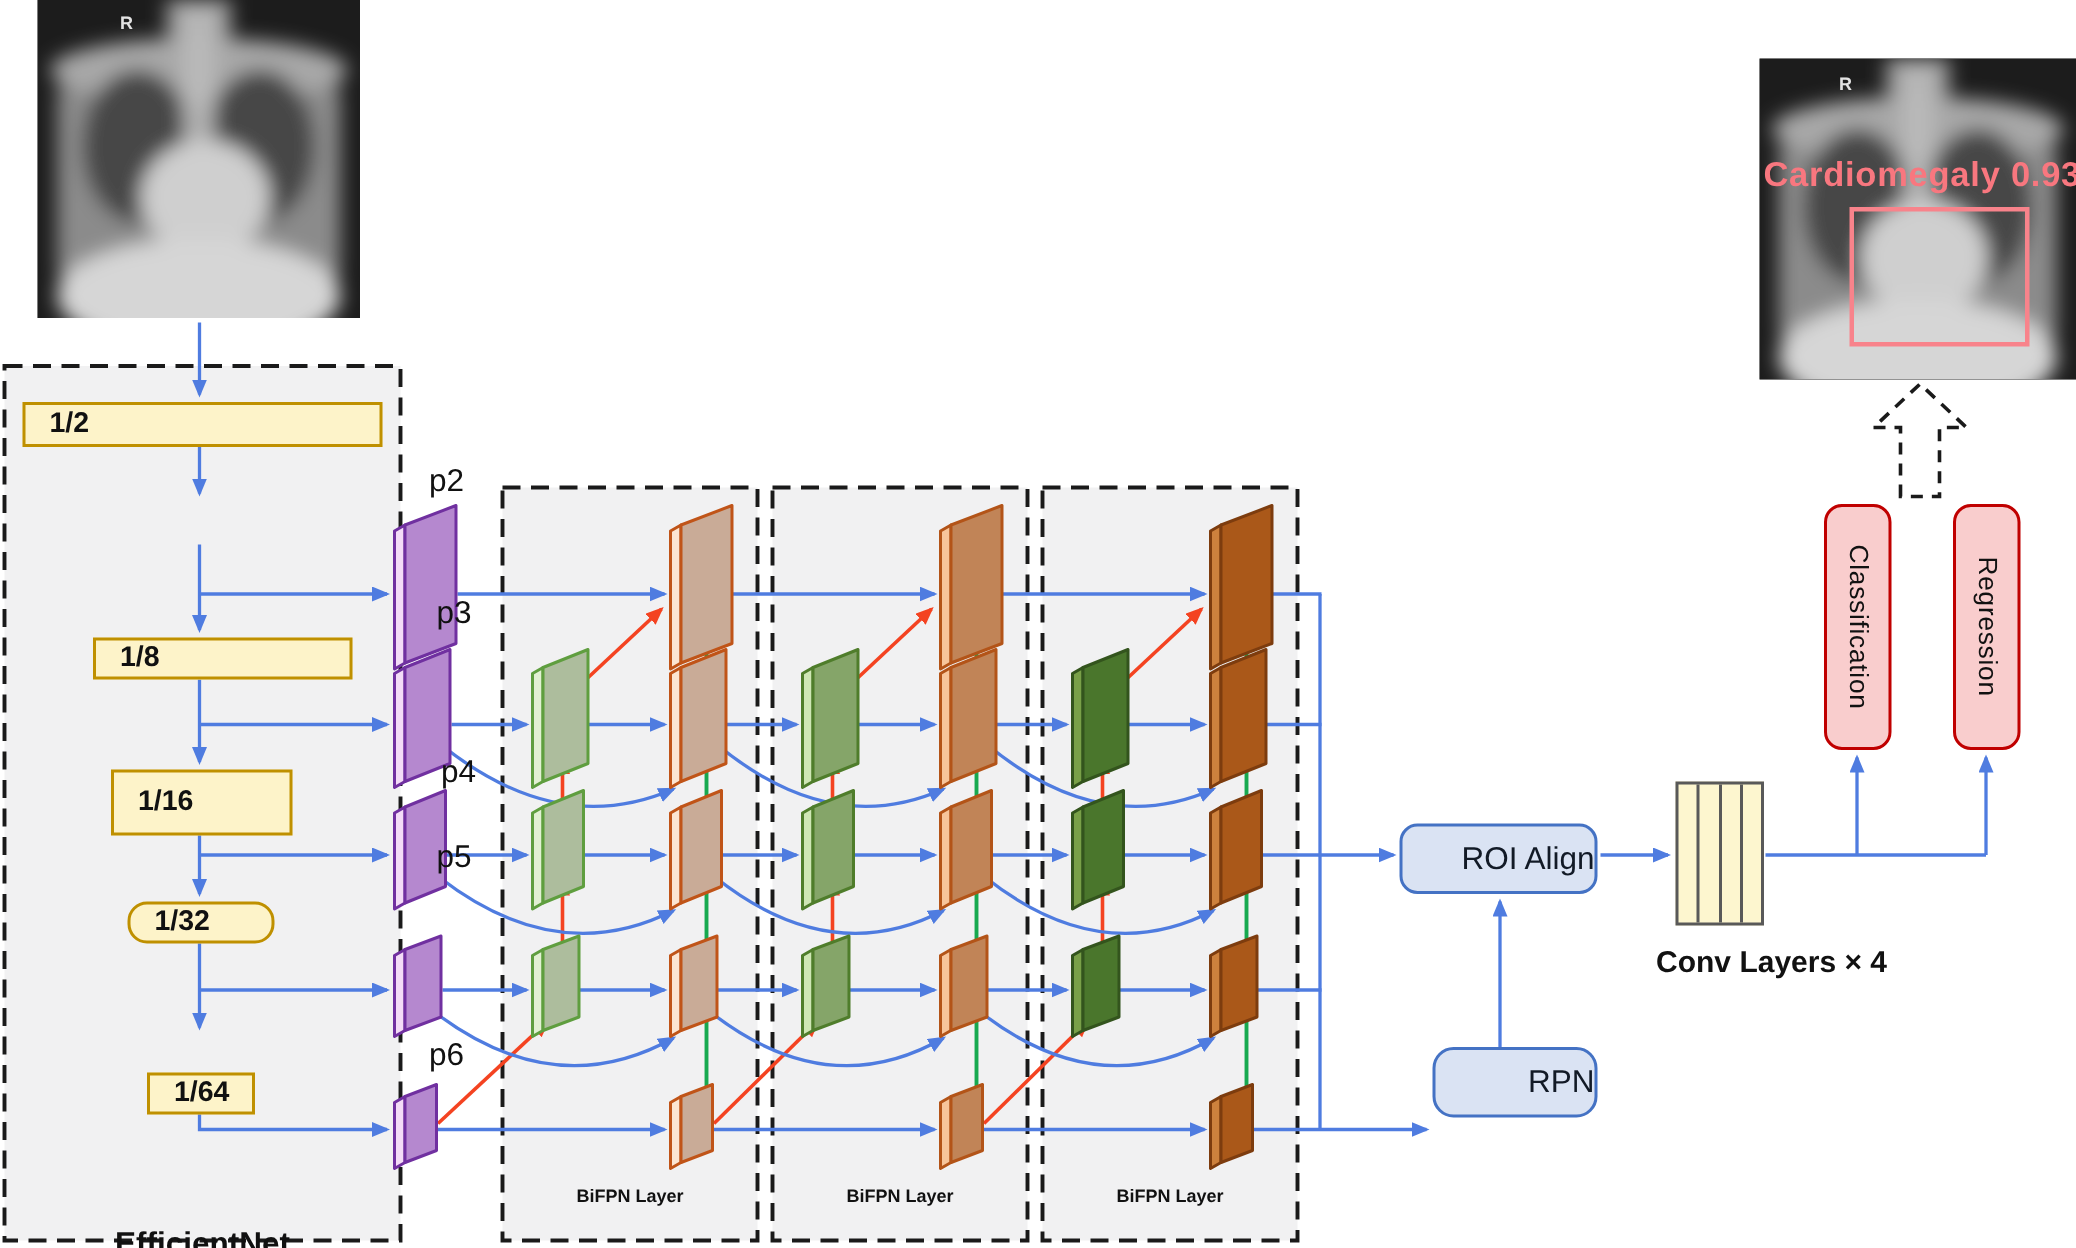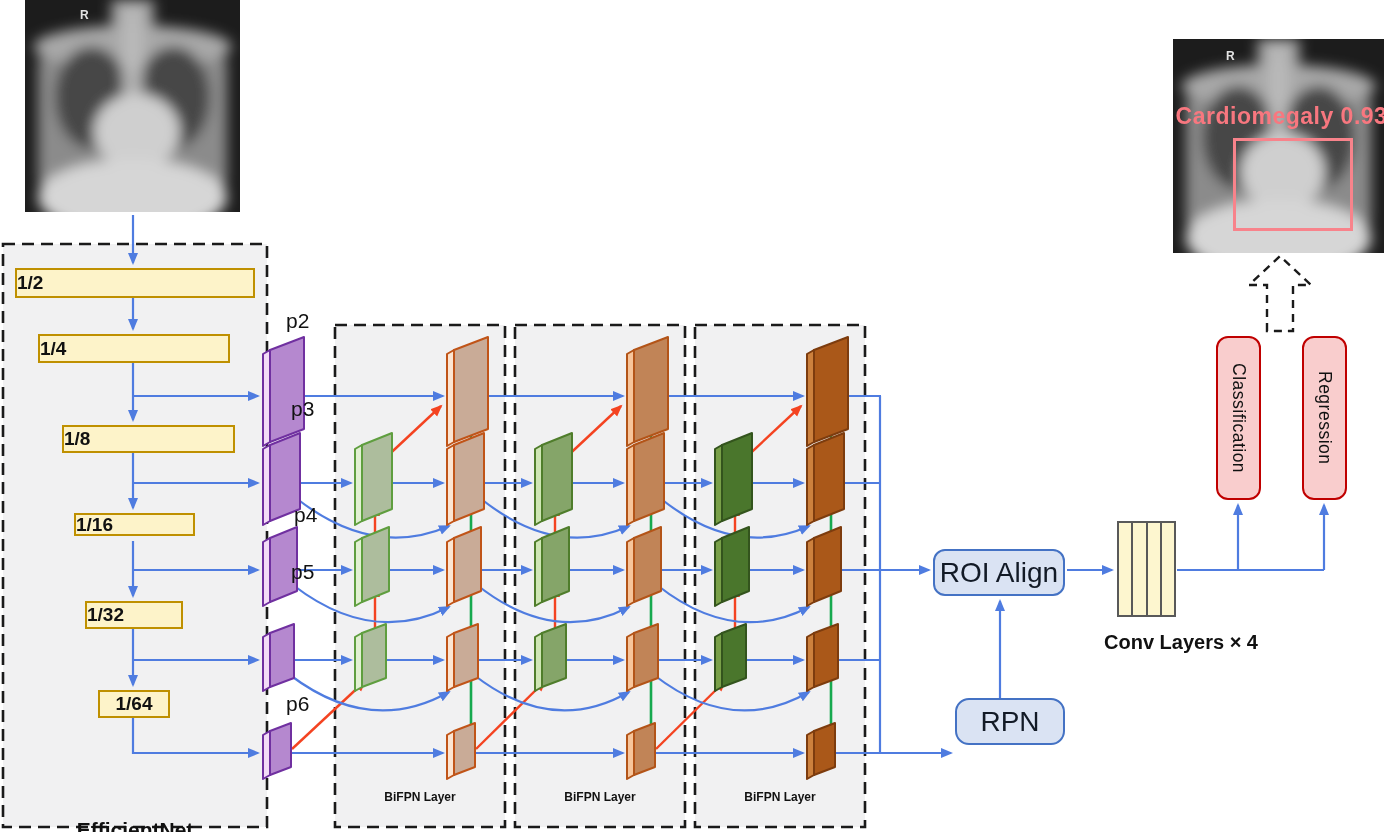--- a/index.html
+++ b/index.html
@@ -4,25 +4,25 @@
 <style>
   html,body{margin:0;padding:0;background:#ffffff;font-family:"Liberation Sans","DejaVu Sans",sans-serif;}
   #stage{position:relative;width:1384px;height:832px;background:#ffffff;overflow:hidden;}
   .abs{position:absolute;}
   #diagram-svg{position:absolute;left:0;top:0;z-index:1;}
   .overlay{z-index:2;}
   .xray{background:#181818;overflow:hidden;}
   .r-marker{position:absolute;color:#e3e3e3;font-size:12px;font-weight:bold;z-index:3;}
   .det-label{position:absolute;left:0;right:-6px;text-align:center;font-weight:bold;font-size:23px;letter-spacing:.5px;color:var(--det-color);white-space:nowrap;z-index:3;}
   .bbox{position:absolute;border:3.5px solid var(--bbox-color);z-index:3;background:transparent;}
-  .stage-box{background:var(--stage-fill);border:2px solid var(--stage-border);box-sizing:border-box;display:flex;align-items:center;font-weight:bold;font-size:19px;color:#111;}
+  .stage-box{background:var(--stage-fill);border:2px solid var(--stage-border);box-sizing:border-box;display:flex;align-items:center;padding-left:16px;font-weight:bold;font-size:19px;color:#111;}
   .panel-title{text-align:center;font-weight:bold;font-size:21px;color:#111;margin-top:27px;}
   .bifpn-title{text-align:center;font-weight:bold;font-size:12px;color:#111;}
   .p-label{font-size:21px;color:#111;}
-  .round-node{background:var(--roi-fill);border:2.2px solid var(--roi-border);box-sizing:border-box;border-radius:12px;display:flex;align-items:center;justify-content:center;font-size:28px;color:#121a26;}
+  .round-node{background:var(--roi-fill);border:2.2px solid var(--roi-border);box-sizing:border-box;border-radius:12px;display:flex;align-items:center;justify-content:flex-end;font-size:21px;color:#121a26;}
   .vhead{background:var(--head-fill);border:2.2px solid var(--head-border);box-sizing:border-box;border-radius:12px;display:flex;align-items:center;justify-content:center;}
   .vtxt{writing-mode:vertical-rl;font-size:17.5px;color:#111;letter-spacing:.5px;}
   .conv-box{box-sizing:border-box;border:2.5px solid var(--conv-border);background:var(--conv-fill);display:flex;}
   .conv-box .stripe{flex:1;}
   .conv-box .stripe + .stripe{border-left:2px solid var(--conv-border);}
   .conv-label{text-align:center;font-weight:bold;font-size:20px;color:#111;white-space:nowrap;}
 </style>
 </head>
 <body>
 
@@ -227,33 +227,30 @@
         </g>
       </svg>
     <div class="r-marker" style="left:53px;top:10px;">R</div>
     <div class="det-label" style="top:64px;">Cardiomegaly 0.93</div>
     <div class="bbox" style="left:60px;top:99px;width:114px;height:87px;"></div>
   </div>
 
   <div class="abs overlay stage-box" style="left:15px;top:268px;width:240px;height:30px;">
       <span>1/2</span>
     </div>
-  <div class="abs overlay stage-box" style="left:38px;top:334px;width:192px;height:29px;">
-      <span>1/4</span>
-    </div>
   <div class="abs overlay stage-box" style="left:62px;top:425px;width:173px;height:28px;">
       <span>1/8</span>
     </div>
-  <div class="abs overlay stage-box" style="left:74px;top:513px;width:121px;height:23px;text-align:center;">
+  <div class="abs overlay stage-box" style="left:74px;top:513px;width:121px;height:44px;text-align:center;">
       <span>1/16</span>
     </div>
-  <div class="abs overlay stage-box" style="left:85px;top:601px;width:98px;height:28px;">
+  <div class="abs overlay stage-box" style="left:85px;top:601px;width:98px;height:28px;border-radius:13px;">
       <span>1/32</span>
     </div>
-  <div class="abs overlay stage-box" style="left:98px;top:690px;width:72px;height:28px;justify-content:center;">
+  <div class="abs overlay stage-box" style="left:98px;top:715px;width:72px;height:28px;">
       <span>1/64</span>
     </div>
 
   <div class="abs overlay panel-title" style="left:30px;top:791px;width:210px;">EfficientNet</div>
 
   <div class="abs overlay p-label" style="left:286px;top:309px;">p2</div>
   <div class="abs overlay p-label" style="left:291px;top:397px;">p3</div>
   <div class="abs overlay p-label" style="left:294px;top:503px;">p4</div>
   <div class="abs overlay p-label" style="left:291px;top:560px;">p5</div>
   <div class="abs overlay p-label" style="left:286px;top:692px;">p6</div>

